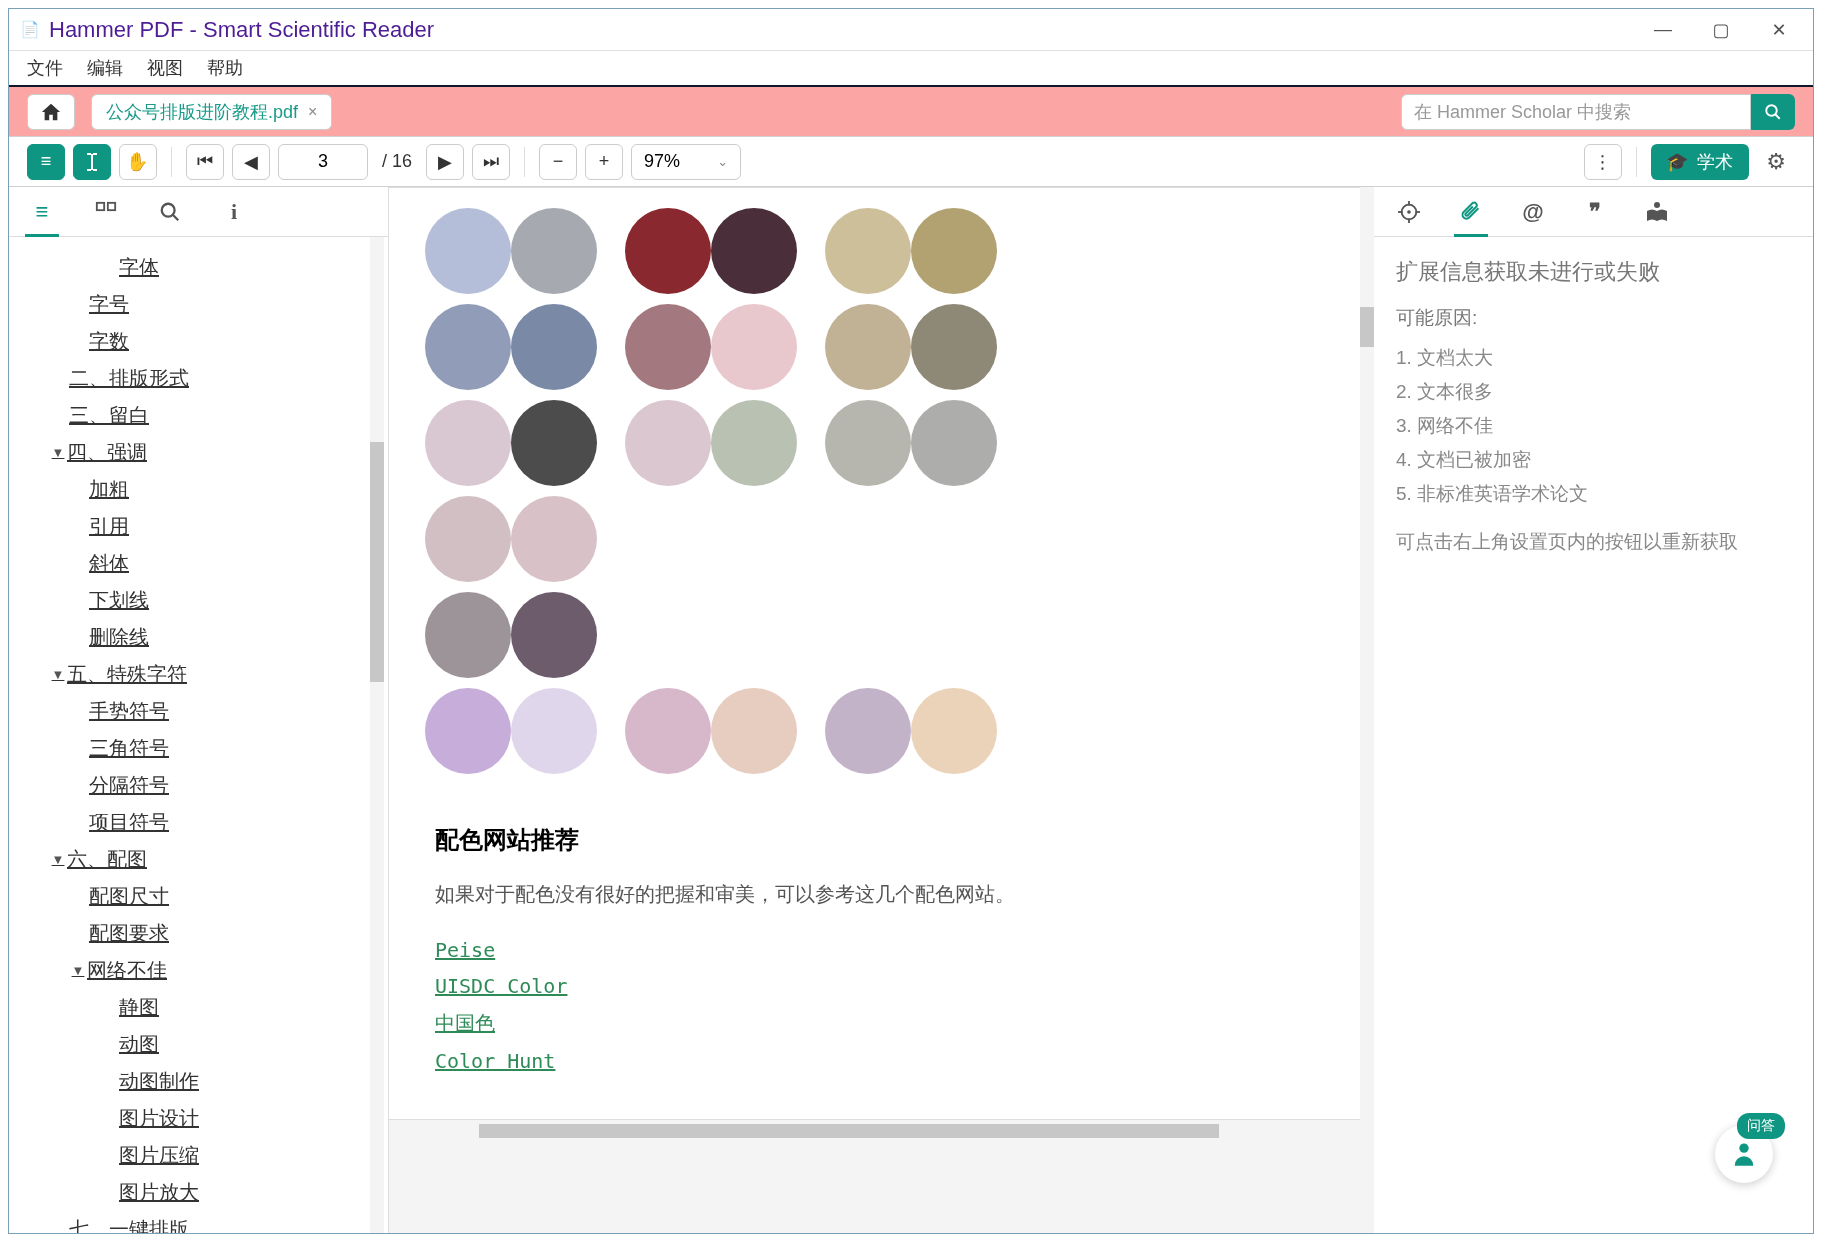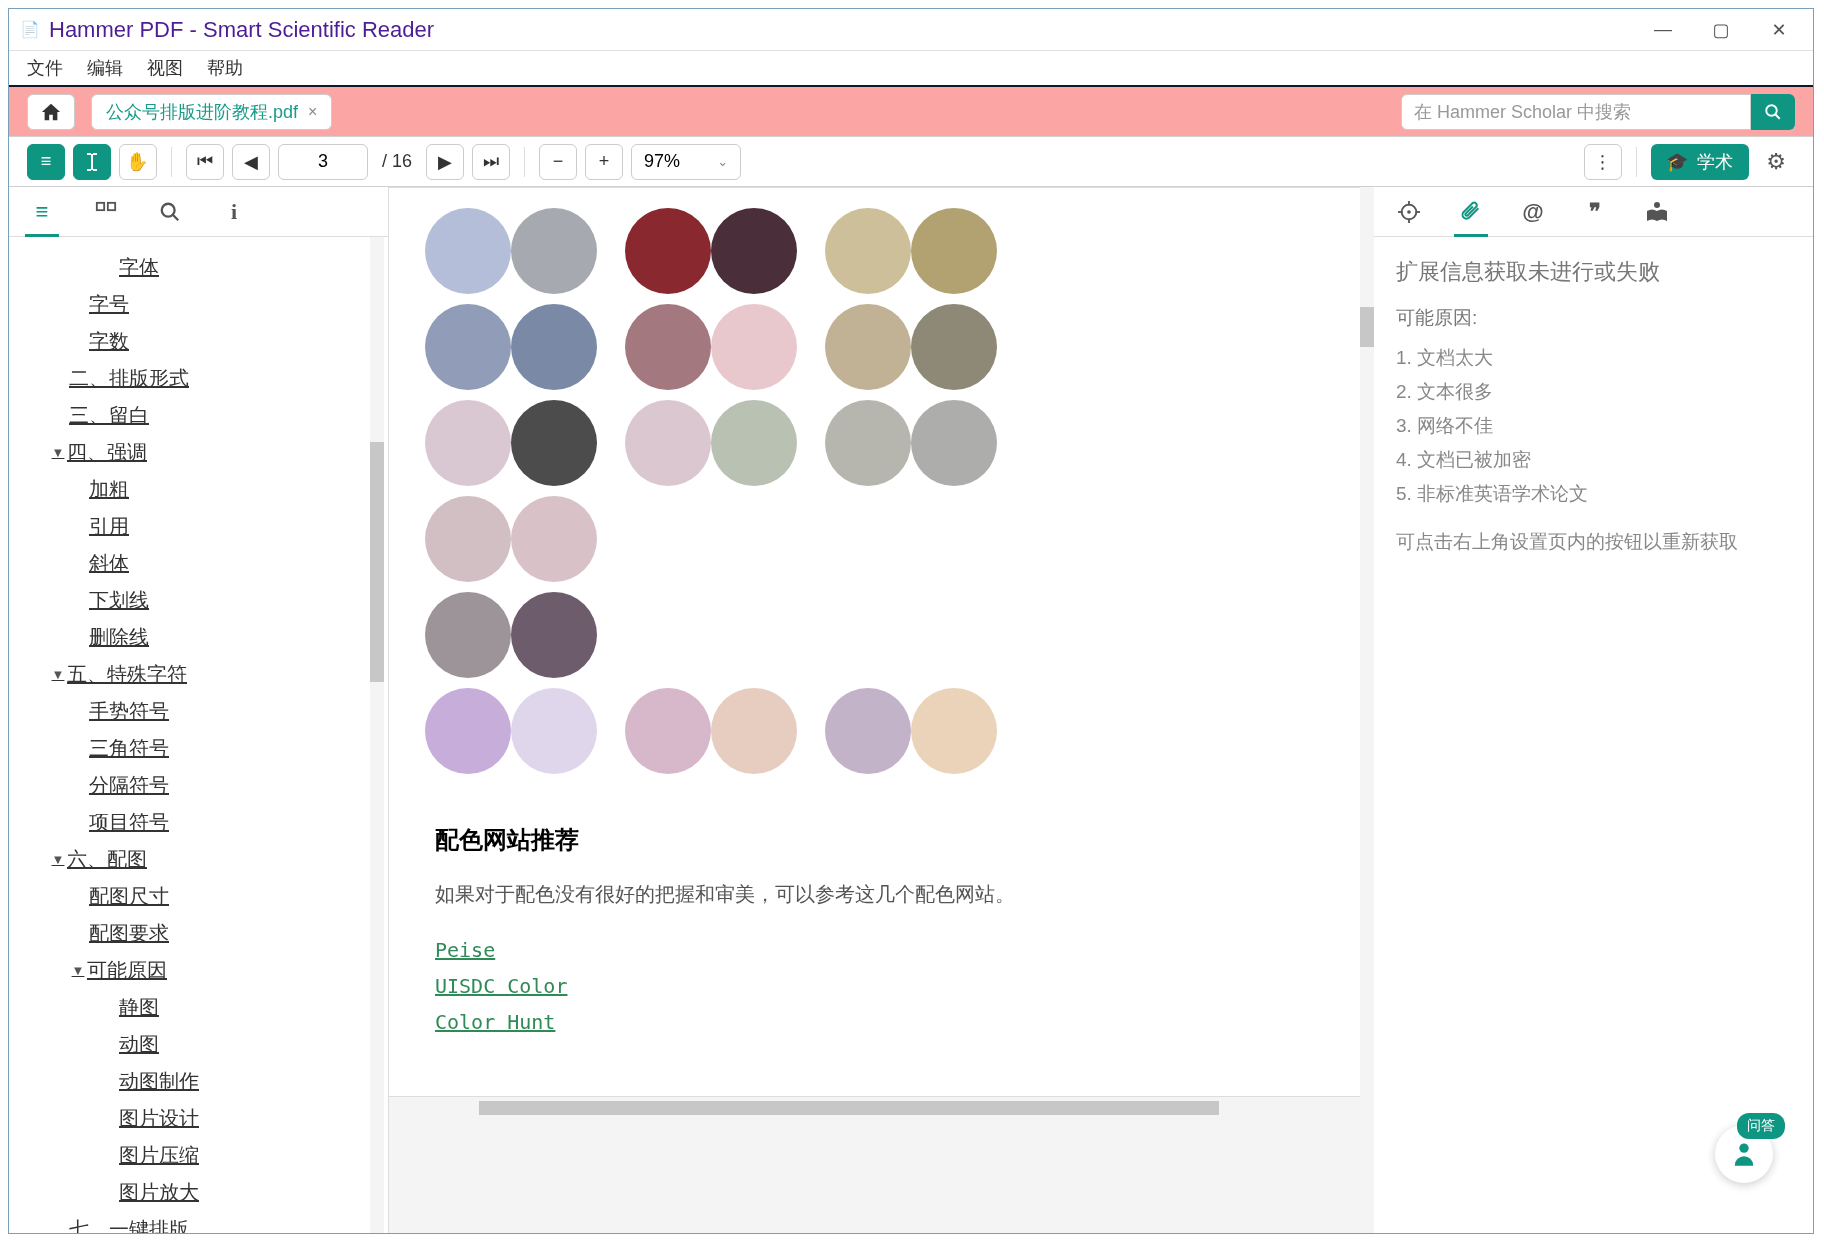--- a/index.html
+++ b/index.html
@@ -36,21 +36,21 @@
 .left-tabs { height: 50px; display: flex; align-items: center; gap: 30px; padding: 0 16px; border-bottom: 1px solid #ddd; }
 .left-tab { width: 34px; height: 34px; display: flex; align-items: center; justify-content: center; font-size: 22px; color: #555; position: relative; }
 .left-tab.active { color: #0f9682; }
 .left-tab.active::after { content:""; position:absolute; bottom:-8px; left:0; right:0; height:3px; background:#0f9682; }
 .outline { flex: 1; overflow-y: auto; padding: 12px 0; position: relative; }
 .outline-scroll { position:absolute; right:4px; top:0; width:14px; height:100%; background:#f4f4f4; }
 .outline-thumb { position:absolute; right:4px; top:205px; width:14px; height:240px; background:#c7c7c7; }
 .outline-item { padding: 5px 8px; font-size: 20px; color: #333; display: flex; align-items: center; text-decoration: underline; }
 .outline-item .toggle { width: 18px; text-align: center; color: #555; font-size: 13px; }
 .center-panel { flex: 1; background: #f4f4f4; overflow: auto; position: relative; display: flex; flex-direction: column; align-items: center; }
-.page-paper { width: 984px; background: #fff; margin-top: 0; padding: 0 0 56px 0; border: 1px solid #ddd; }
+.page-paper { width: 984px; background: #fff; margin-top: 0; padding: 0 0 40px 0; border: 1px solid #ddd; }
 .color-grid { padding: 20px 20px 10px 40px; }
 .color-row { display: flex; gap: 0; margin-bottom: 10px; }
 .swatch { width: 86px; height: 86px; border-radius: 50%; }
 .gap { width: 28px; }
 .section-title { font-size: 24px; font-weight: bold; padding: 30px 50px 20px; }
 .para { font-size: 20px; color: #555; padding: 0 50px 20px; line-height: 1.8; }
 .link { display: block; padding: 6px 50px; color: #2e8b57; font-size: 20px; text-decoration: underline; font-family: monospace; }
 .hscroll { height: 22px; background: #f4f4f4; position: relative; width: 100%; }
 .hscroll-thumb { position:absolute; left:90px; width:740px; height:14px; top:4px; background:#c7c7c7; }
 .right-panel { width: 440px; border-left: 1px solid #ddd; display: flex; flex-direction: column; position: relative; }
@@ -221,21 +221,21 @@
             <span>六、配图</span>
           </div>
           <div class="outline-item" style="padding-left: 80px;">
             <span>配图尺寸</span>
           </div>
           <div class="outline-item" style="padding-left: 80px;">
             <span>配图要求</span>
           </div>
           <div class="outline-item" style="padding-left: 60px;">
             <span class="toggle">▼</span>
-            <span>可能原因</span>
+            <span>网络不佳</span>
           </div>
           <div class="outline-item" style="padding-left: 110px;">
             <span>静图</span>
           </div>
           <div class="outline-item" style="padding-left: 110px;">
             <span>动图</span>
           </div>
           <div class="outline-item" style="padding-left: 110px;">
             <span>动图制作</span>
           </div>
@@ -316,20 +316,21 @@
               <div class="gap"></div>
               <div class="swatch" style="background: rgb(195, 179, 200);"></div>
               <div class="swatch" style="background: rgb(234, 211, 184);"></div>
             </div>
           </div>
         <div class="section-title">配色网站推荐</div>
         <div class="para">如果对于配色没有很好的把握和审美，可以参考这几个配色网站。</div>
         <div id="links">
             <a class="link">Peise</a>
             <a class="link">UISDC Color</a>
+            <a class="link">中国色</a>
             <a class="link">Color Hunt</a>
           </div>
       </div>
       <div class="hscroll">
         <div class="hscroll-thumb"></div>
       </div>
     </div>
 
     <div class="splitter"></div>
 

